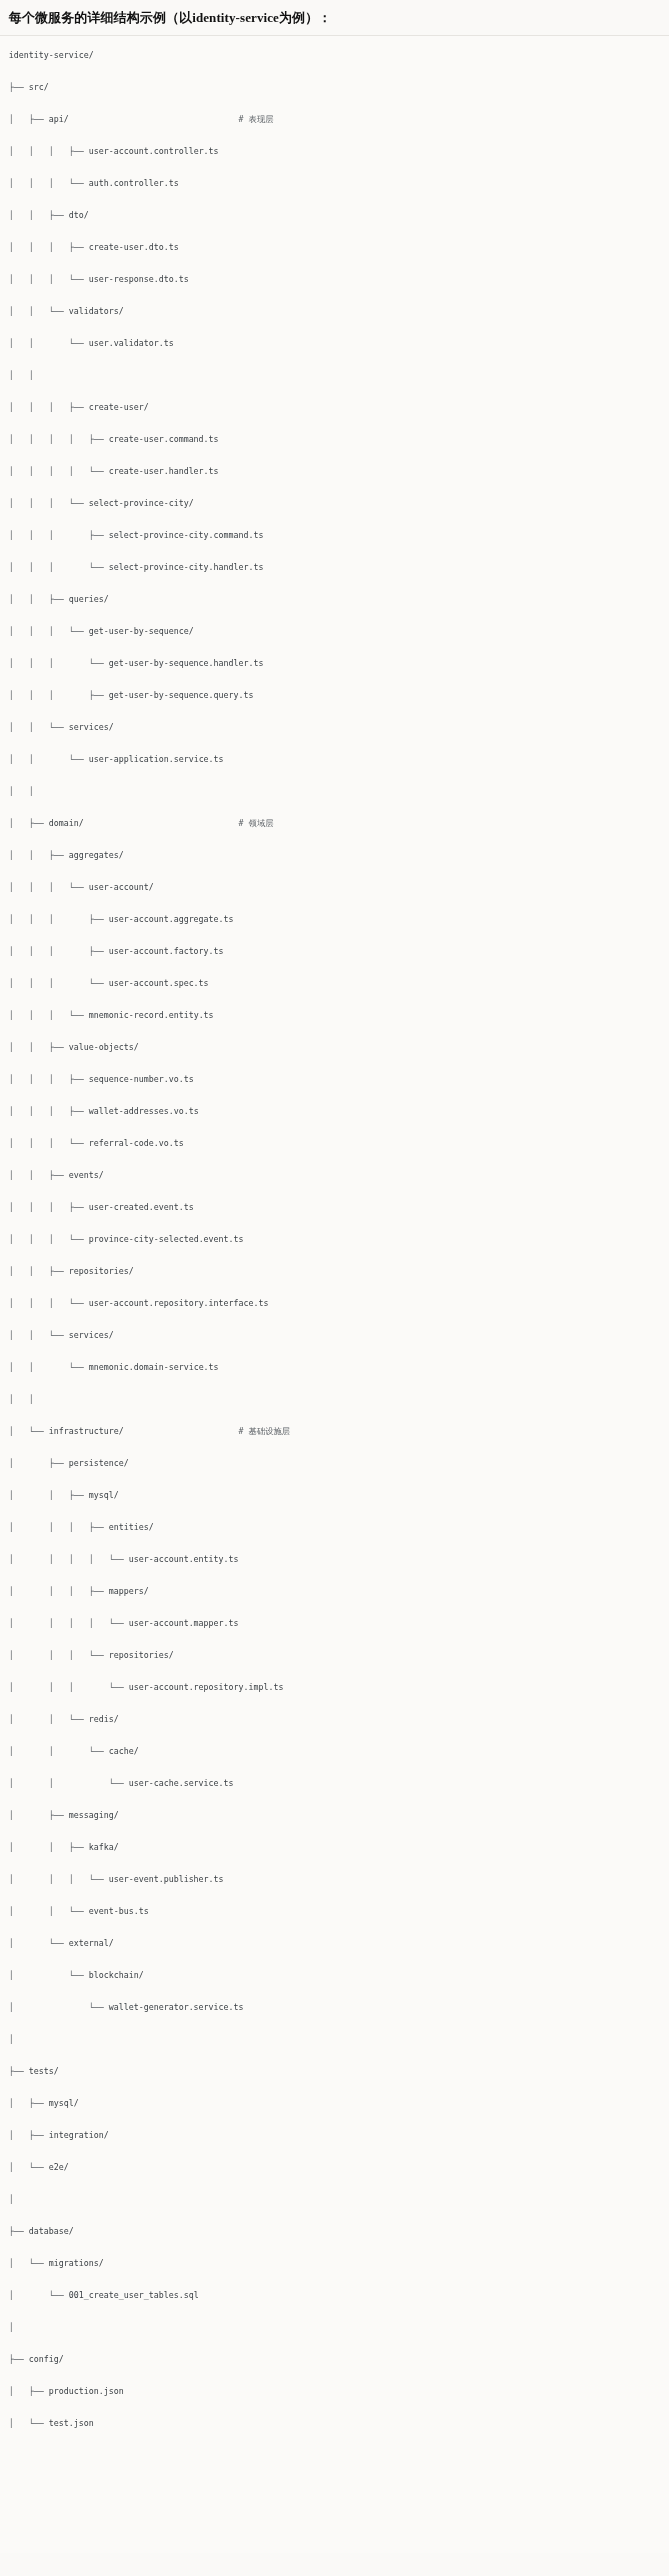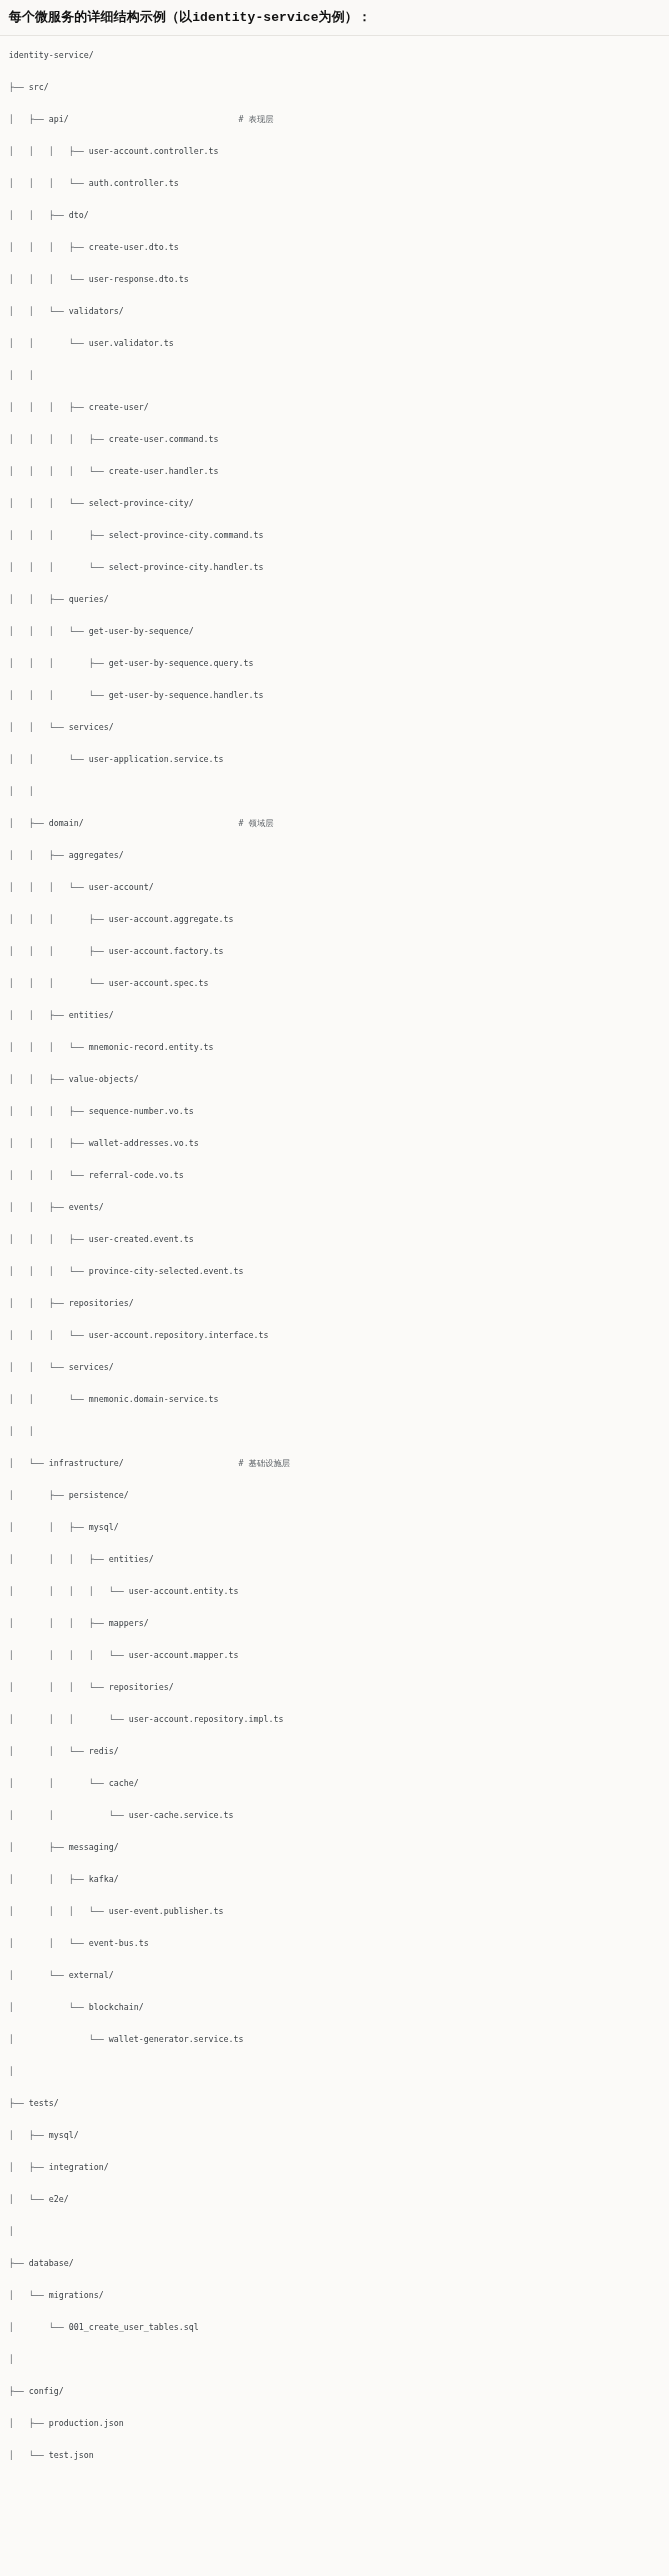--- a/index.html
+++ b/index.html
@@ -21,21 +21,21 @@
     padding: 0;
   }
 
   
   .title-block {
     padding: 8.8px 8.8px 8.8px 8.8px;
     background: #faf9f7;
     border-bottom: 0.6px solid #e6e4e0;
   }
   .doc-title {
-    font-family: Liberation Mono, monospace;
+    font-family: Liberation Serif, serif;
     font-weight: bold;
     font-size: 13px;
     line-height: 1.35;
     color: #111111;
     margin: 0;
     letter-spacing: 0.1px;
   }
 
   
   .tree-block {
@@ -82,32 +82,31 @@
 <span class="row"><span class="glyphs">│   │       └── </span><span class="nm">user.validator.ts</span></span>
 <span class="row"><span class="glyphs">│   │</span><span class="nm"></span></span>
 <span class="row"><span class="glyphs">│   │   │   ├── </span><span class="nm">create-user/</span></span>
 <span class="row"><span class="glyphs">│   │   │   │   ├── </span><span class="nm">create-user.command.ts</span></span>
 <span class="row"><span class="glyphs">│   │   │   │   └── </span><span class="nm">create-user.handler.ts</span></span>
 <span class="row"><span class="glyphs">│   │   │   └── </span><span class="nm">select-province-city/</span></span>
 <span class="row"><span class="glyphs">│   │   │       ├── </span><span class="nm">select-province-city.command.ts</span></span>
 <span class="row"><span class="glyphs">│   │   │       └── </span><span class="nm">select-province-city.handler.ts</span></span>
 <span class="row"><span class="glyphs">│   │   ├── </span><span class="nm">queries/</span></span>
 <span class="row"><span class="glyphs">│   │   │   └── </span><span class="nm">get-user-by-sequence/</span></span>
+<span class="row"><span class="glyphs">│   │   │       └── </span><span class="nm">get-user-by-sequence.handler.ts</span></span>
 <span class="row"><span class="glyphs">│   │   │       ├── </span><span class="nm">get-user-by-sequence.query.ts</span></span>
-<span class="row"><span class="glyphs">│   │   │       └── </span><span class="nm">get-user-by-sequence.handler.ts</span></span>
 <span class="row"><span class="glyphs">│   │   └── </span><span class="nm">services/</span></span>
 <span class="row"><span class="glyphs">│   │       └── </span><span class="nm">user-application.service.ts</span></span>
 <span class="row"><span class="glyphs">│   │</span><span class="nm"></span></span>
 <span class="row"><span class="glyphs">│   ├── </span><span class="nm">domain/</span><span>                               </span><span class="cmt"># 领域层</span></span>
 <span class="row"><span class="glyphs">│   │   ├── </span><span class="nm">aggregates/</span></span>
 <span class="row"><span class="glyphs">│   │   │   └── </span><span class="nm">user-account/</span></span>
 <span class="row"><span class="glyphs">│   │   │       ├── </span><span class="nm">user-account.aggregate.ts</span></span>
 <span class="row"><span class="glyphs">│   │   │       ├── </span><span class="nm">user-account.factory.ts</span></span>
 <span class="row"><span class="glyphs">│   │   │       └── </span><span class="nm">user-account.spec.ts</span></span>
-<span class="row"><span class="glyphs">│   │   ├── </span><span class="nm">entities/</span></span>
 <span class="row"><span class="glyphs">│   │   │   └── </span><span class="nm">mnemonic-record.entity.ts</span></span>
 <span class="row"><span class="glyphs">│   │   ├── </span><span class="nm">value-objects/</span></span>
 <span class="row"><span class="glyphs">│   │   │   ├── </span><span class="nm">sequence-number.vo.ts</span></span>
 <span class="row"><span class="glyphs">│   │   │   ├── </span><span class="nm">wallet-addresses.vo.ts</span></span>
 <span class="row"><span class="glyphs">│   │   │   └── </span><span class="nm">referral-code.vo.ts</span></span>
 <span class="row"><span class="glyphs">│   │   ├── </span><span class="nm">events/</span></span>
 <span class="row"><span class="glyphs">│   │   │   ├── </span><span class="nm">user-created.event.ts</span></span>
 <span class="row"><span class="glyphs">│   │   │   └── </span><span class="nm">province-city-selected.event.ts</span></span>
 <span class="row"><span class="glyphs">│   │   ├── </span><span class="nm">repositories/</span></span>
 <span class="row"><span class="glyphs">│   │   │   └── </span><span class="nm">user-account.repository.interface.ts</span></span>

